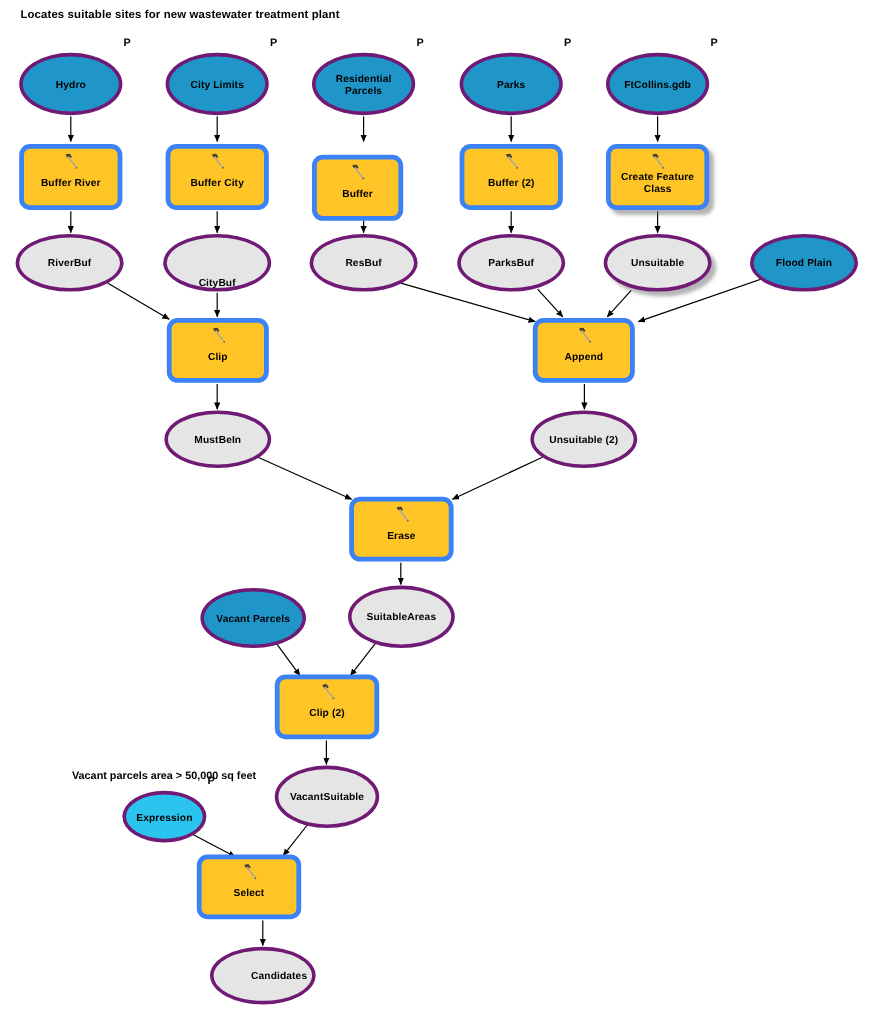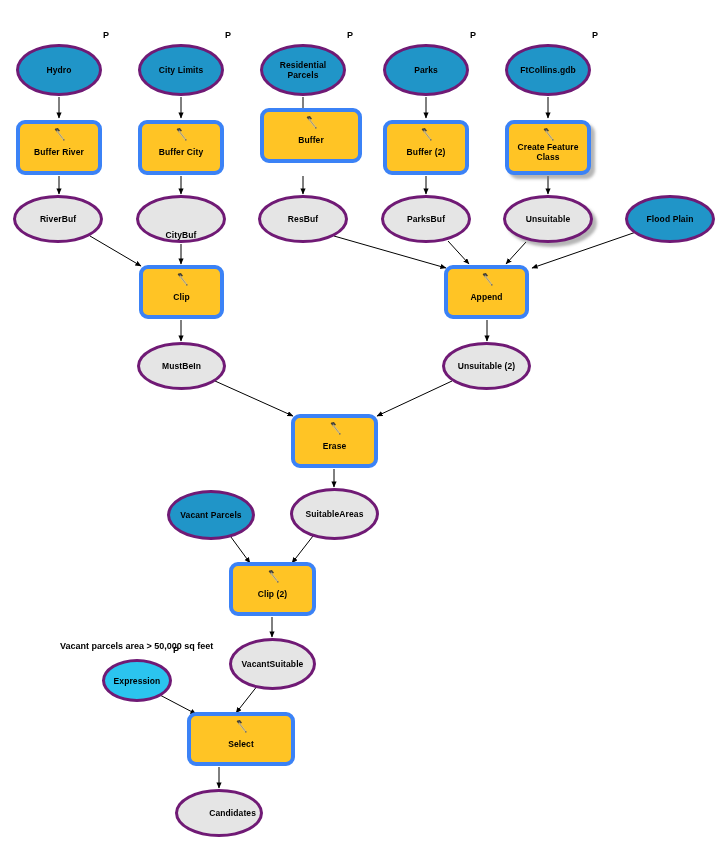--- a/index.html
+++ b/index.html
@@ -104,20 +104,21 @@
     color: #000000;
     letter-spacing: 0.1px;
     z-index: 6;
   }
 </style>
 </head>
 <body>
 
 <div id="canvas">
 
+  <div id="model-title">Locates suitable sites for new wastewater treatment plant</div>
 
   <svg id="edges" viewBox="0 0 724 848" xmlns="http://www.w3.org/2000/svg">
     <defs>
       <marker id="arrow" markerWidth="7" markerHeight="7" refX="5.6" refY="2.6" orient="auto" markerUnits="userSpaceOnUse">
         <path d="M0,0 L6,2.6 L0,5.2 z" fill="#000000"></path>
       </marker>
     </defs>
     <g id="edge-group" stroke="#000000" stroke-width="1" fill="none">
         <line x1="59" y1="97" x2="59" y2="118" marker-end="url(#arrow)" stroke="#000000"></line>
         <line x1="181" y1="97" x2="181" y2="118" marker-end="url(#arrow)" stroke="#000000"></line>
@@ -176,21 +177,21 @@
       </div>
       <div class="node rect" style="left: 138px; top: 120px; width: 86px; height: 55px;">
         <svg class="tool-icon" viewBox="0 0 16 16">
           <path d="M3.2 1.1 L6.4 0.4 L8.0 3.0 L5.2 4.2 Z" fill="#4a4a4a" stroke="#1d1d1d" stroke-width="0.6"></path>
           <path d="M5.6 3.6 L11.6 11.4" stroke="#d8c38a" stroke-width="2" stroke-linecap="round"></path>
           <path d="M5.6 3.6 L11.6 11.4" stroke="#8a7a45" stroke-width="0.6"></path>
           <circle cx="12.6" cy="12.6" r="0.9" fill="#6b6b6b"></circle>
         </svg>
         <span class="label">Buffer City</span>
       </div>
-      <div class="node rect" style="left: 260px; top: 108px; width: 102px; height: 55px;">
+      <div class="node rect" style="left: 260px; top: 129px; width: 76px; height: 55px;">
         <svg class="tool-icon" viewBox="0 0 16 16">
           <path d="M3.2 1.1 L6.4 0.4 L8.0 3.0 L5.2 4.2 Z" fill="#4a4a4a" stroke="#1d1d1d" stroke-width="0.6"></path>
           <path d="M5.6 3.6 L11.6 11.4" stroke="#d8c38a" stroke-width="2" stroke-linecap="round"></path>
           <path d="M5.6 3.6 L11.6 11.4" stroke="#8a7a45" stroke-width="0.6"></path>
           <circle cx="12.6" cy="12.6" r="0.9" fill="#6b6b6b"></circle>
         </svg>
         <span class="label">Buffer</span>
       </div>
       <div class="node rect" style="left: 383px; top: 120px; width: 86px; height: 55px;">
         <svg class="tool-icon" viewBox="0 0 16 16">
@@ -275,21 +276,21 @@
           <circle cx="12.6" cy="12.6" r="0.9" fill="#6b6b6b"></circle>
         </svg>
         <span class="label">Clip (2)</span>
       </div>
       <div class="node ellipse data-var" style="left: 102px; top: 659px; width: 70px; height: 43px;">
         <span class="label">Expression</span>
       </div>
       <div class="node ellipse data-out" style="left: 229px; top: 638px; width: 87px; height: 52px;">
         <span class="label">VacantSuitable</span>
       </div>
-      <div class="node rect" style="left: 187px; top: 712px; width: 108px; height: 54px;">
+      <div class="node rect" style="left: 164px; top: 712px; width: 87px; height: 54px;">
         <svg class="tool-icon" viewBox="0 0 16 16">
           <path d="M3.2 1.1 L6.4 0.4 L8.0 3.0 L5.2 4.2 Z" fill="#4a4a4a" stroke="#1d1d1d" stroke-width="0.6"></path>
           <path d="M5.6 3.6 L11.6 11.4" stroke="#d8c38a" stroke-width="2" stroke-linecap="round"></path>
           <path d="M5.6 3.6 L11.6 11.4" stroke="#8a7a45" stroke-width="0.6"></path>
           <circle cx="12.6" cy="12.6" r="0.9" fill="#6b6b6b"></circle>
         </svg>
         <span class="label">Select</span>
       </div>
       <div class="node ellipse data-out" style="left: 175px; top: 789px; width: 88px; height: 48px; justify-content: flex-end;">
         <span class="label">Candidates</span>

